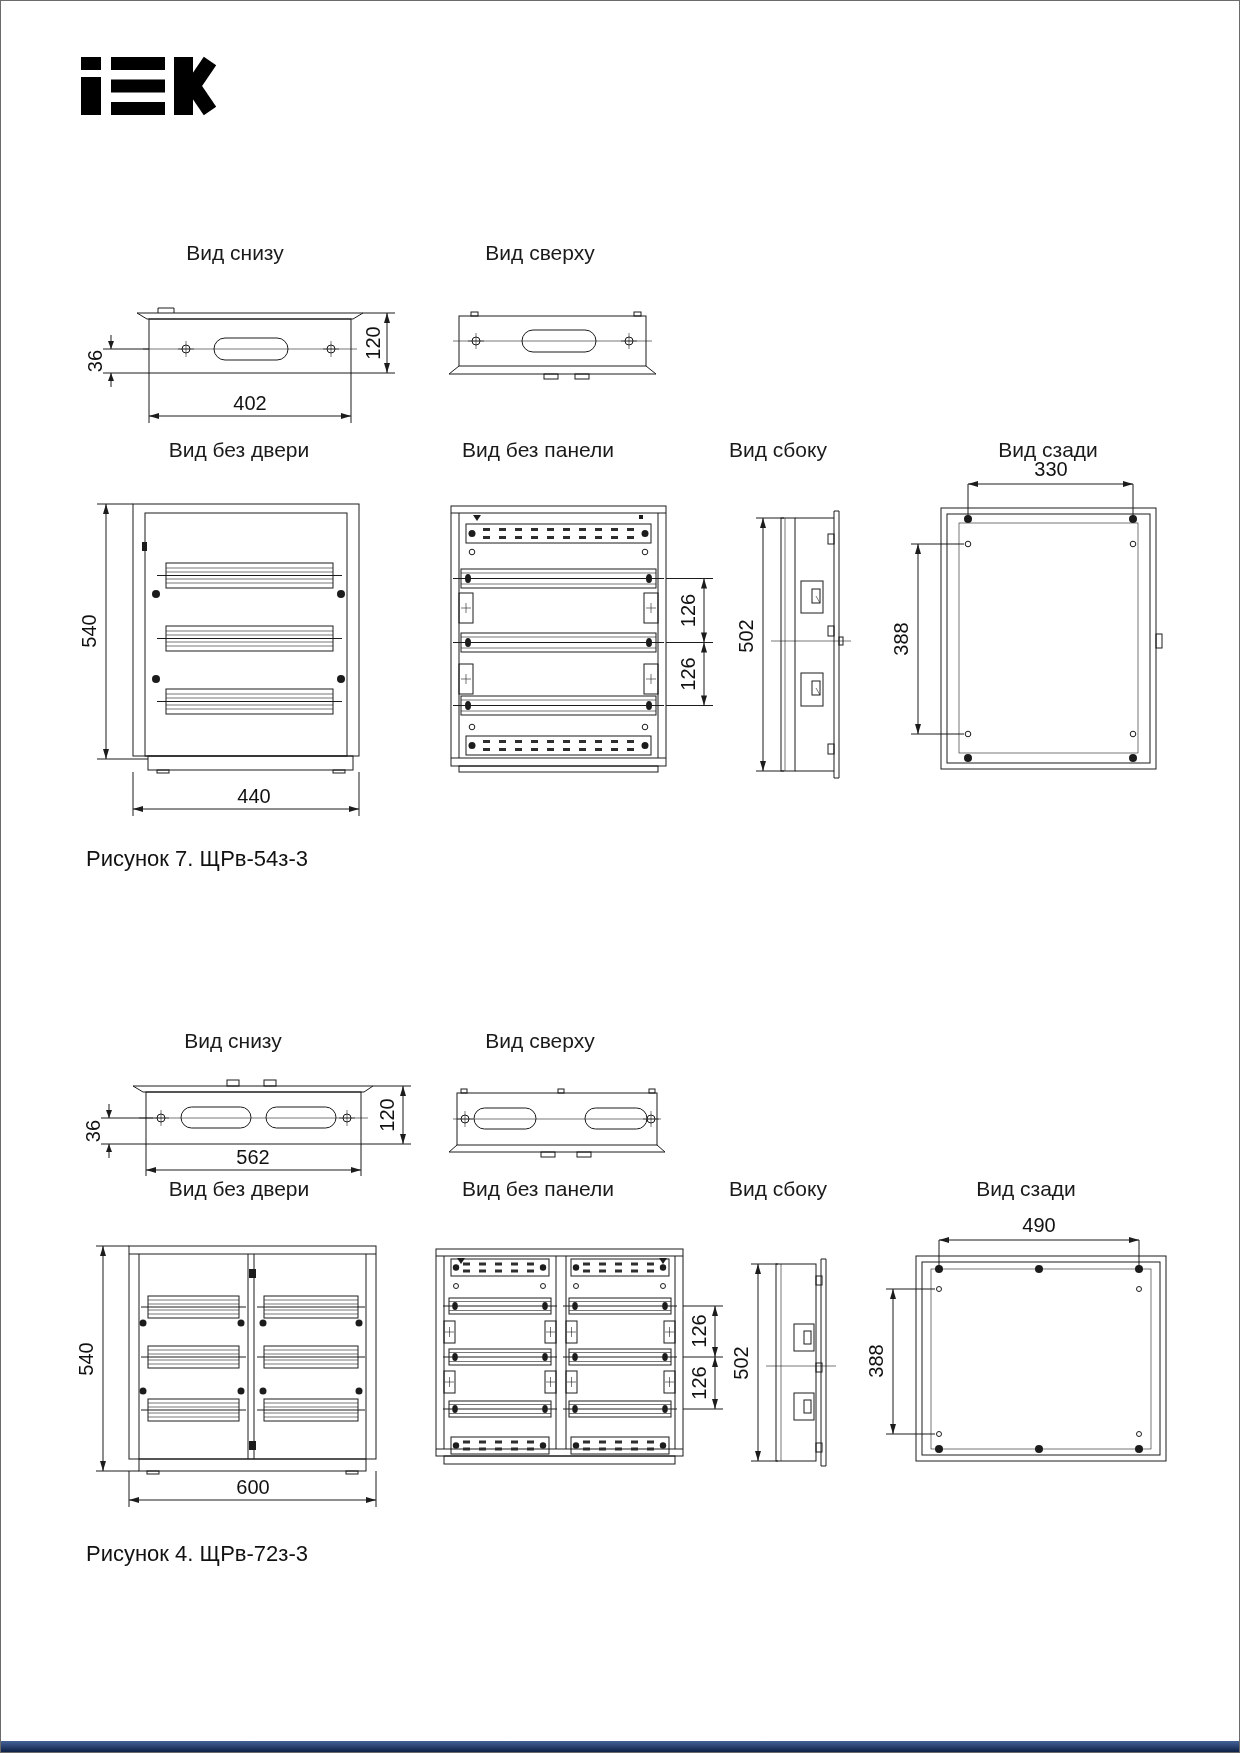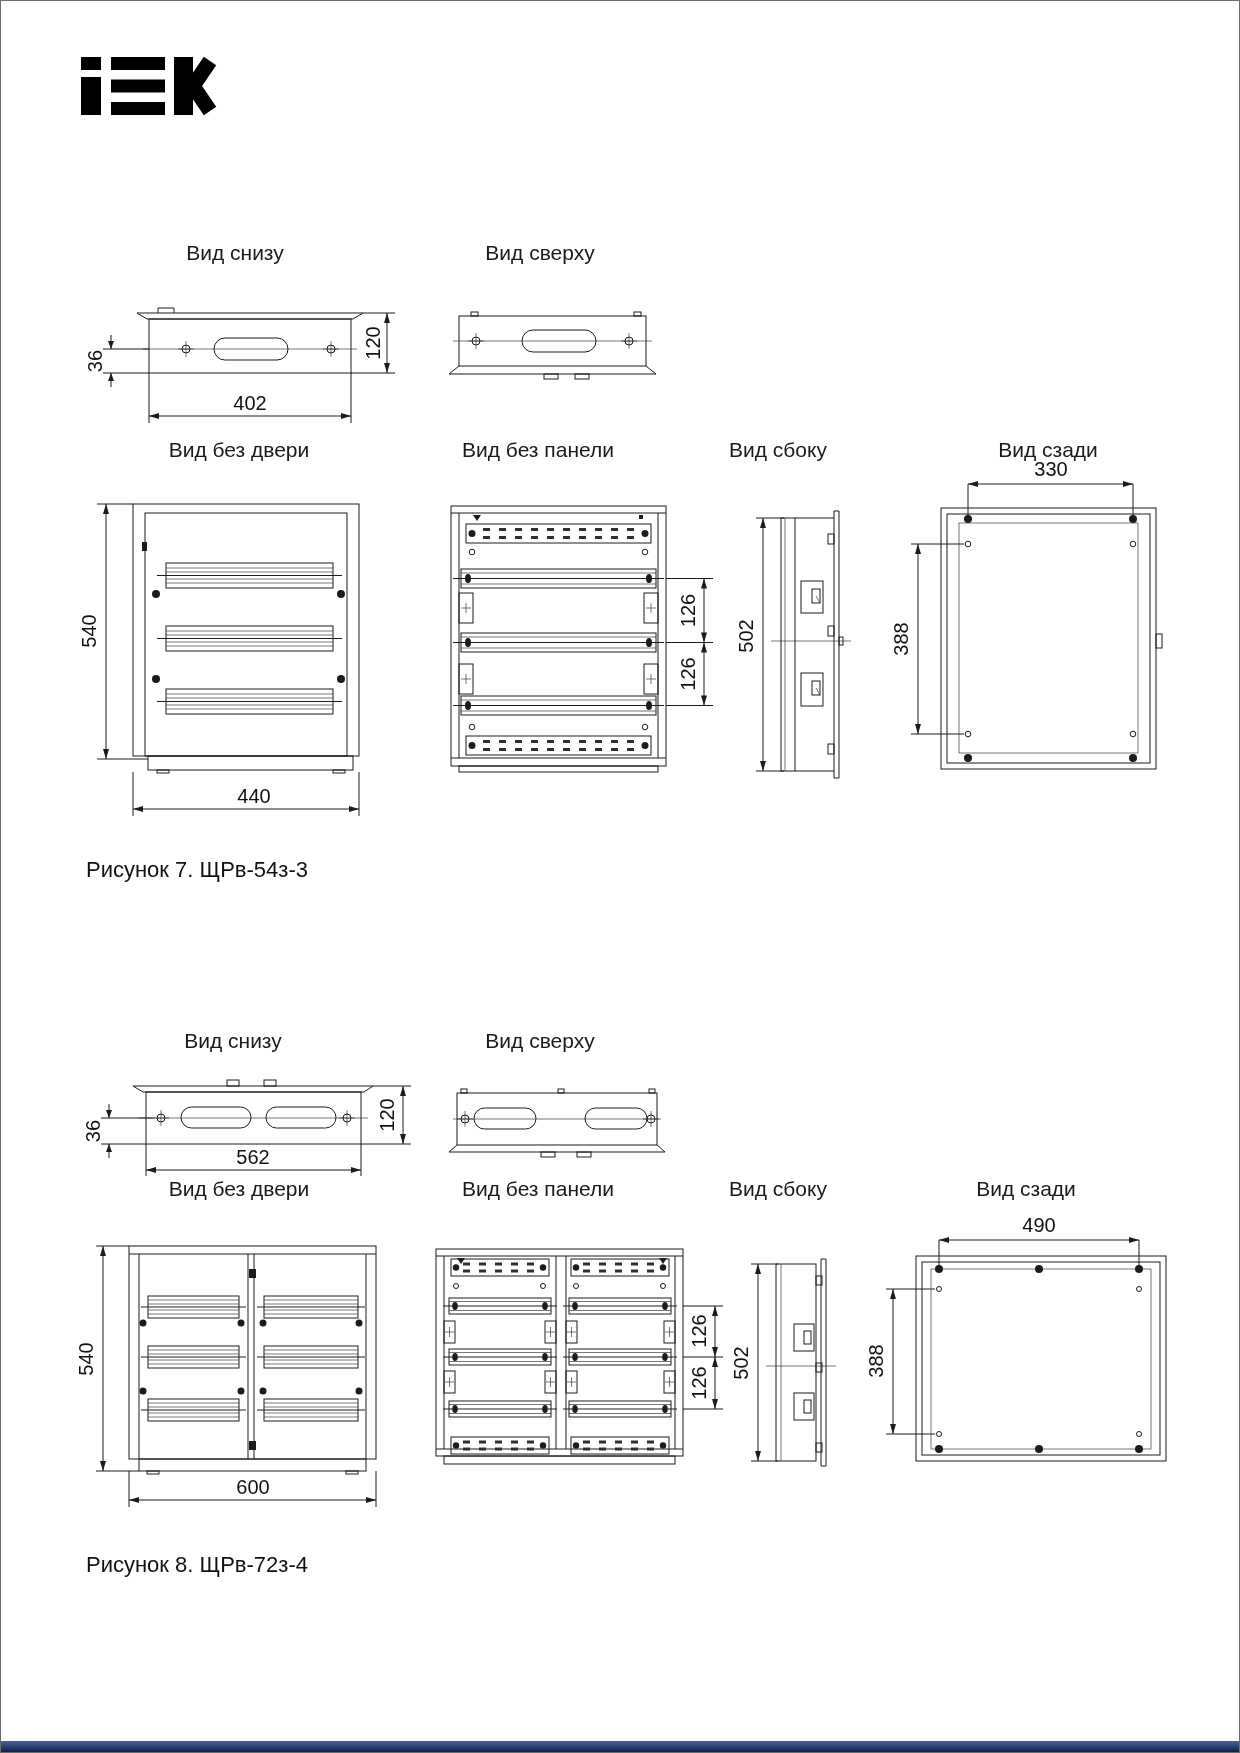--- a/index.html
+++ b/index.html
@@ -1,21 +1,21 @@
 <!DOCTYPE html>
 <html><head>
 <meta charset="utf-8">
 <style>
   html,body{margin:0;padding:0;background:#e8e8e8;}
   .page{position:relative;width:1238px;height:1751px;background:#ffffff;
         border:1px solid #6b6b6b;overflow:hidden;
         font-family:"Liberation Sans",sans-serif;color:#1a1a1a;text-decoration:underline;}
   .lbl{position:absolute;text-align:center;font-size:21px;line-height:1.1;
        color:#1a1a1a;white-space:nowrap;}
-  .cap{position:absolute;font-size:22px;color:#111;white-space:nowrap;margin-top:11px;}
+  .cap{position:absolute;font-size:22px;color:#111;white-space:nowrap;}
   .view{position:absolute;}
   svg{display:block;overflow:visible;}
   .ln{fill:none;stroke:#1c1c1c;stroke-width:1;}
   .lt{fill:none;stroke:#1c1c1c;stroke-width:0.6;}
   .dash{fill:none;stroke:#2e2e2e;stroke-width:3.2;stroke-dasharray:7 9;}
   .fl{fill:#1c1c1c;stroke:none;}
   .logo-fl{fill:#000;stroke:none;}
   svg text{font-family:"Liberation Sans",sans-serif;font-size:20px;fill:#111;}
   .footer{position:absolute;left:0;right:0;bottom:0;height:11px;
           background:linear-gradient(to bottom,#44639a,#0e2145);}
@@ -654,16 +654,16 @@
     <g>
       <line class="ln" x1="35" y1="83" x2="84" y2="83"></line>
       <line class="ln" x1="35" y1="228" x2="84" y2="228"></line>
       <line class="ln" x1="42" y1="83" x2="42" y2="228"></line>
       <polygon class="fl" points="42,83 39,93 45,93"></polygon>
       <polygon class="fl" points="42,228 39,218 45,218"></polygon>
       <text transform="translate(32,155) rotate(-90)" text-anchor="middle">388</text>
     </g>
   </svg>
 
-  <div class="cap" style="left:85px;top:1540px">Рисунок 8. ЩРв-72з-4</div>
+  <div class="cap" style="left:85px;top:1540px">Рисунок 4. ЩРв-72з-3</div>
 
   <div class="footer"></div>
 </div>
 
 </body></html>

